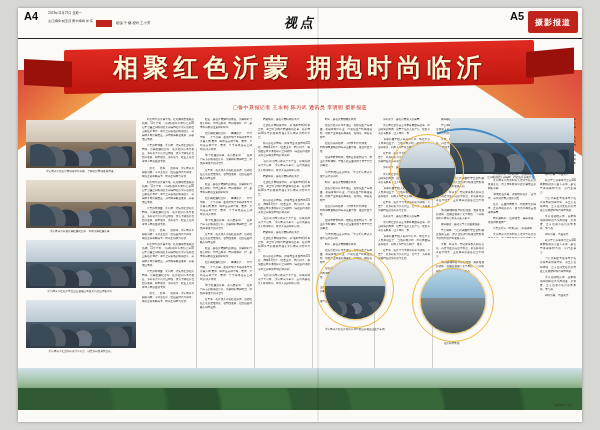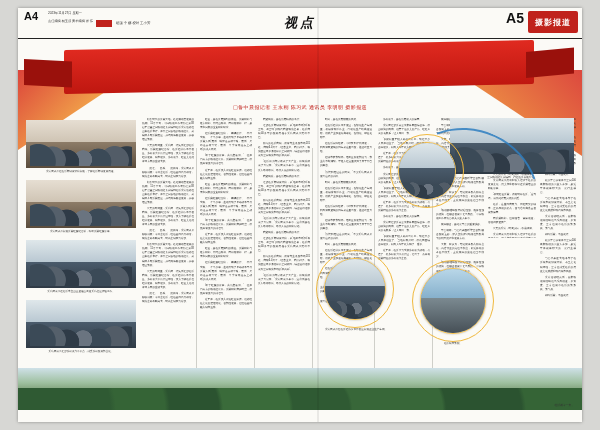--- a/index.html
+++ b/index.html
@@ -40,21 +40,21 @@
     position: absolute;
     left: 6px; top: 2px;
     font-size: 11px;
     font-weight: bold;
     color: #111;
     letter-spacing: 0px;
   }
   .folio-right {
     position: absolute;
     right: 58px; top: 2px;
-    font-size: 14px;
+    font-size: 11px;
     font-weight: bold;
     color: #111;
   }
   .masthead-meta {
     position: absolute;
     left: 30px; top: 3px;
     font-size: 3.2px;
     color: #333;
     line-height: 5px;
     white-space: nowrap;
@@ -324,20 +324,21 @@
       <div class="masthead-meta3">组版 李 娜   校对 王小芳</div>
       <div class="section-title">视点</div>
       <div class="folio-right">A5</div>
       <div class="nameplate">摄影报道</div>
     </div>
 
     <div class="banner">
       <div class="corner-left"></div>
       <div class="corner-right"></div>
       <div class="ribbon"></div>
+      <div class="headline">相聚红色沂蒙 拥抱时尚临沂</div>
     </div>
     <div class="byline">□鲁中晨报记者 王永刚 陈习武 通讯员 李明明 摄影报道</div>
 
     <div class="corner-note"></div>
 
     <div class="body">
 
       <div class="photo p-indoor" style="left:8px; top:2px; width:110px; height:48px;">
         <div class="sky"></div>
           <div class="ground"></div>

